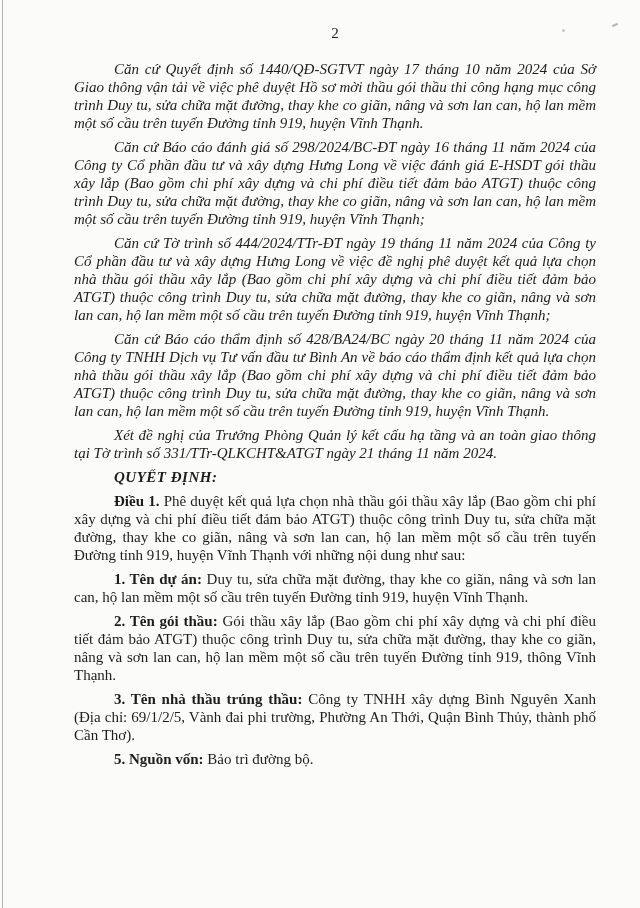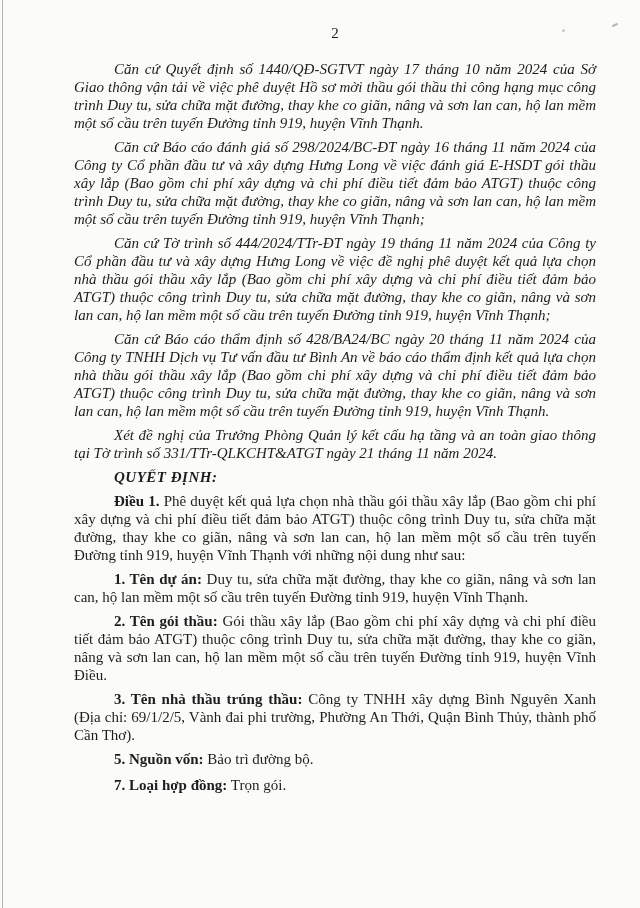--- a/index.html
+++ b/index.html
@@ -89,24 +89,23 @@
     <p class="para preamble">Căn cứ Tờ trình số 444/2024/TTr-ĐT ngày 19 tháng 11 năm 2024 của Công ty Cổ phần đầu tư và xây dựng Hưng Long về việc đề nghị phê duyệt kết quả lựa chọn nhà thầu gói thầu xây lắp (Bao gồm chi phí xây dựng và chi phí điều tiết đảm bảo ATGT) thuộc công trình Duy tu, sửa chữa mặt đường, thay khe co giãn, nâng và sơn lan can, hộ lan mềm một số cầu trên tuyến Đường tỉnh 919, huyện Vĩnh Thạnh;</p>
     <p class="para preamble">Căn cứ Báo cáo thẩm định số 428/BA24/BC ngày 20 tháng 11 năm 2024 của Công ty TNHH Dịch vụ Tư vấn đầu tư Bình An về báo cáo thẩm định kết quả lựa chọn nhà thầu gói thầu xây lắp (Bao gồm chi phí xây dựng và chi phí điều tiết đảm bảo ATGT) thuộc công trình Duy tu, sửa chữa mặt đường, thay khe co giãn, nâng và sơn lan can, hộ lan mềm một số cầu trên tuyến Đường tỉnh 919, huyện Vĩnh Thạnh.</p>
     <p class="para preamble">Xét đề nghị của Trưởng Phòng Quản lý kết cấu hạ tầng và an toàn giao thông tại Tờ trình số 331/TTr-QLKCHT&amp;ATGT ngày 21 tháng 11 năm 2024.</p>
 
     <p class="para decision-heading">QUYẾT ĐỊNH:</p>
 
     <p class="para"><span class="label">Điều 1.</span> <span>Phê duyệt kết quả lựa chọn nhà thầu gói thầu xây lắp (Bao gồm chi phí xây dựng và chi phí điều tiết đảm bảo ATGT) thuộc công trình Duy tu, sửa chữa mặt đường, thay khe co giãn, nâng và sơn lan can, hộ lan mềm một số cầu trên tuyến Đường tỉnh 919, huyện Vĩnh Thạnh với những nội dung như sau:</span></p>
 
     <p class="para"><span class="label">1. Tên dự án:</span> <span>Duy tu, sửa chữa mặt đường, thay khe co giãn, nâng và sơn lan can, hộ lan mềm một số cầu trên tuyến Đường tỉnh 919, huyện Vĩnh Thạnh.</span></p>
 
-    <p class="para"><span class="label">2. Tên gói thầu:</span> <span>Gói thầu xây lắp (Bao gồm chi phí xây dựng và chi phí điều tiết đảm bảo ATGT) thuộc công trình Duy tu, sửa chữa mặt đường, thay khe co giãn, nâng và sơn lan can, hộ lan mềm một số cầu trên tuyến Đường tỉnh 919, huyện Vĩnh Điều.</span></p>
+    <p class="para"><span class="label">2. Tên gói thầu:</span> <span>Gói thầu xây lắp (Bao gồm chi phí xây dựng và chi phí điều tiết đảm bảo ATGT) thuộc công trình Duy tu, sửa chữa mặt đường, thay khe co giãn, nâng và sơn lan can, hộ lan mềm một số cầu trên tuyến Đường tỉnh 919, thông Vĩnh Thạnh.</span></p>
 
     <p class="para"><span class="label">3. Tên nhà thầu trúng thầu:</span> <span>Công ty TNHH xây dựng Bình Nguyên Xanh (Địa chỉ: 69/1/2/5, Vành đai phi trường, Phường An Thới, Quận Bình Thủy, thành phố Cần Thơ).</span></p>
 
 
     <p class="para spaced"><span class="label">5. Nguồn vốn:</span> <span>Bảo trì đường bộ.</span></p>
 
 
-    <p class="para spaced"><span class="label">7. Loại hợp đồng:</span> <span>Trọn gói.</span></p>
 
   </div>
 </div>
 
 </body></html>

